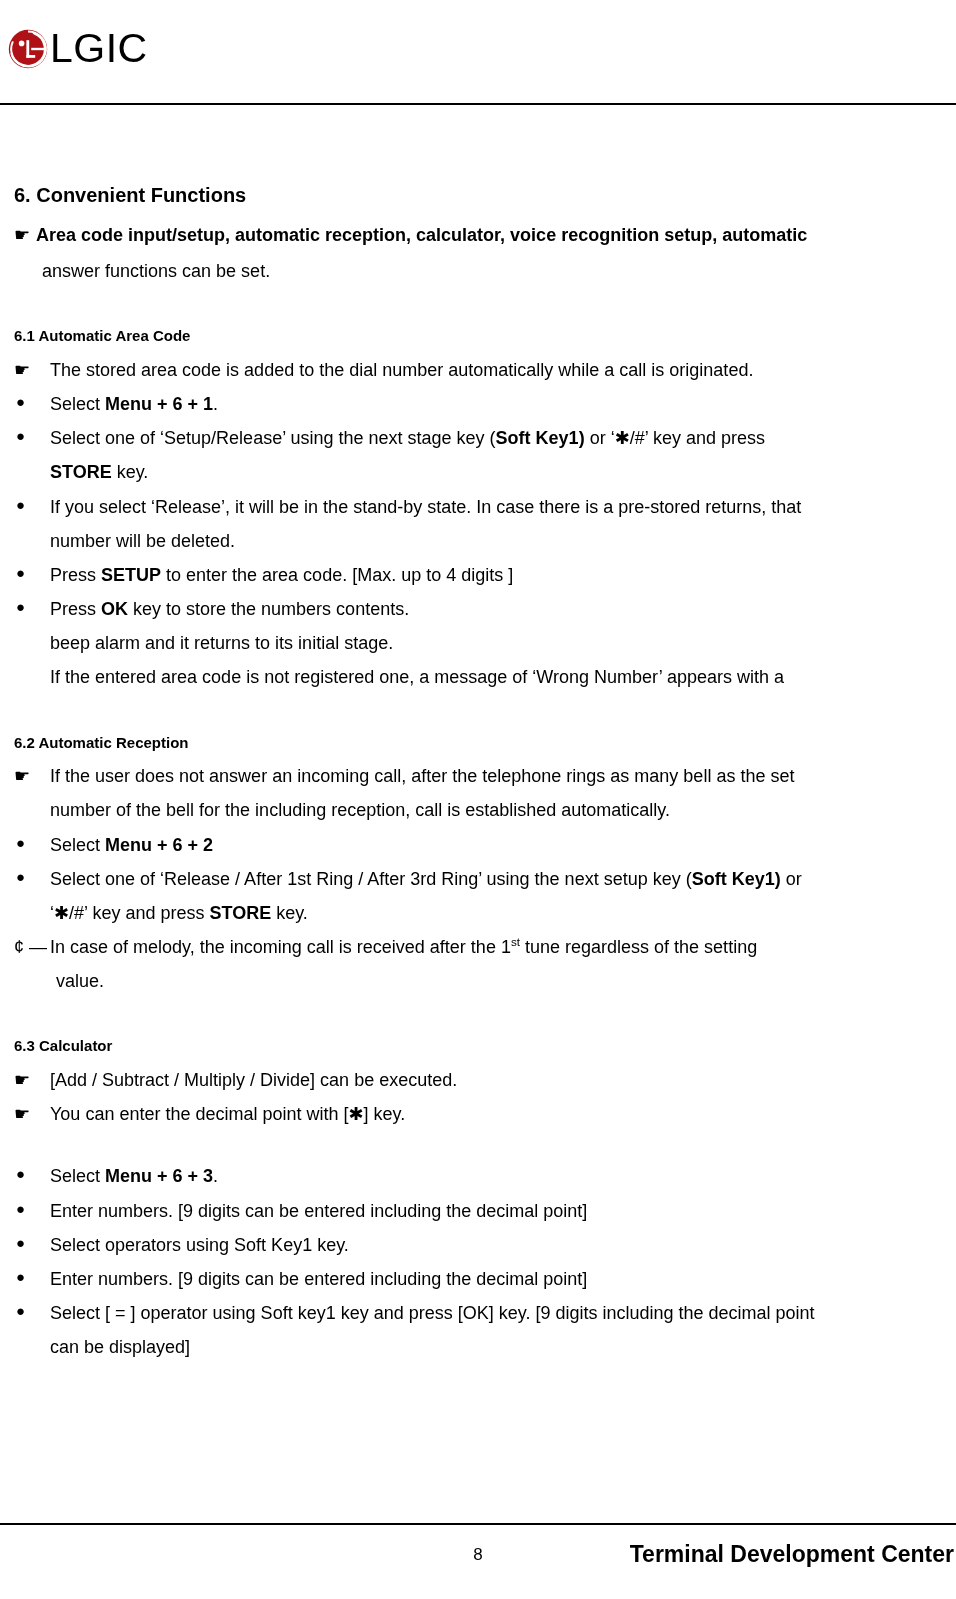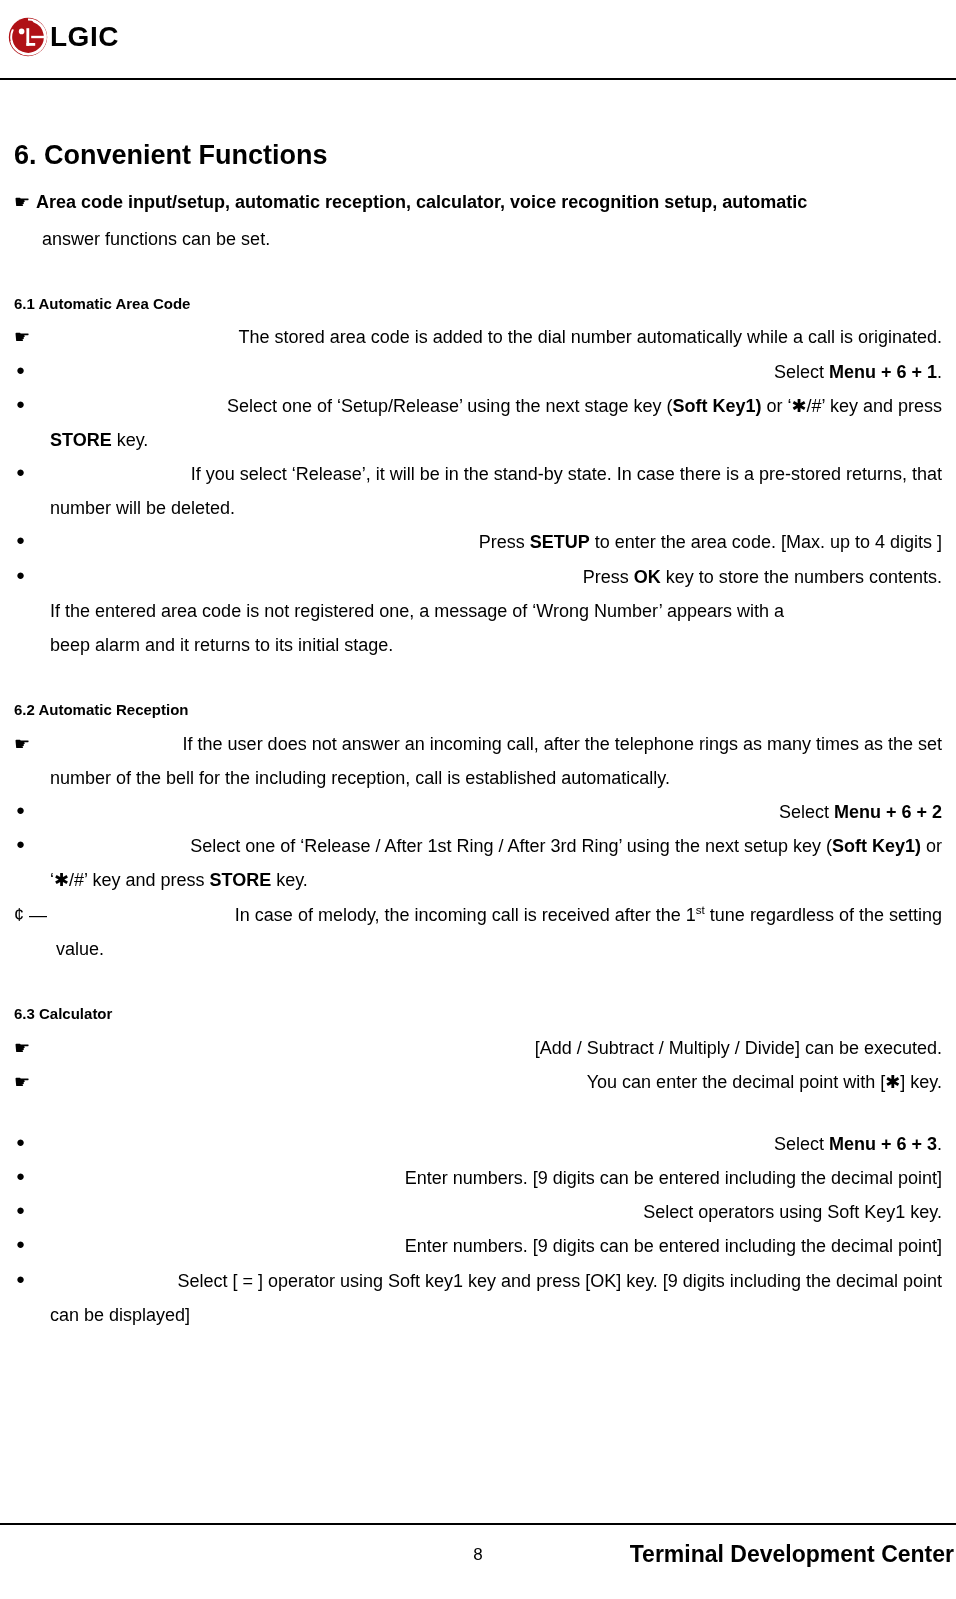--- a/index.html
+++ b/index.html
@@ -14,32 +14,32 @@
     line-height: 1.9;
   }
   .header {
     display: flex;
     align-items: center;
     padding: 10px 8px 15px 8px;
     border-bottom: 2px solid #000;
   }
   .logo-svg { display: block; }
   .logo-text {
-    font-size: 28px;
-    font-weight: bold;
+    font-size: 41px;
+    font-weight: normal;
     letter-spacing: 0.5px;
     margin-left: 2px;
   }
   .content {
     padding: 30px 14px 0 14px;
   }
   .sec-title {
     font-weight: bold;
-    font-size: 27px;
-    margin-top: 20px;
+    font-size: 20px;
+    margin-top: 41px;
     margin-bottom: 4px;
   }
   .intro-row {
     display: flex;
     align-items: flex-start;
     margin-bottom: 2px;
   }
   .intro-row .ptr { flex: 0 0 auto; }
   .intro-text { font-weight: bold; text-align: right; }
   .intro-cont { font-weight: normal; padding-left: 28px; }
@@ -54,21 +54,21 @@
     align-items: flex-start;
   }
   .mark {
     flex: 0 0 36px;
     text-align: left;
     font-size: 18px;
     line-height: 1.9;
   }
   .mark.bullet { font-size: 15px; padding-top: 1px; padding-left: 2px;}
   .mark.ptr { font-size: 18px; }
-  .txt { flex: 1; text-align: right; }
+  .txt { flex: 1; }
   .cont { padding-left: 36px; }
   .b { font-weight: bold; }
   sup { font-size: 0.65em; vertical-align: super; }
   .footer {
     position: absolute;
     left: 0; right: 0; bottom: 22px;
     border-top: 2px solid #000;
     padding-top: 8px;
   }
   .footer-inner {
@@ -154,28 +154,28 @@
       <span>Press </span><span class="b">SETUP</span><span> to enter the area code. [Max. up to 4 digits ]</span>
     </span>
   </div>
 
   <div class="row">
     <span class="mark bullet">●</span>
     <span class="txt">
       <span>Press </span><span class="b">OK</span><span> key to store the numbers contents.</span>
     </span>
   </div>
+  <div class="cont">beep alarm and it returns to its initial stage.</div>
   <div class="cont">If the entered area code is not registered one, a message of ‘Wrong Number’ appears with a</div>
-  <div class="cont">beep alarm and it returns to its initial stage.</div>
 
   <div class="sub-title">6.2 Automatic Reception</div>
 
   <div class="row">
     <span class="mark ptr">☛</span>
-    <span class="txt">If the user does not answer an incoming call, after the telephone rings as many times as the set</span>
+    <span class="txt">If the user does not answer an incoming call, after the telephone rings as many bell as the set</span>
   </div>
   <div class="cont">number of the bell for the including reception, call is established automatically.</div>
 
   <div class="row">
     <span class="mark bullet">●</span>
     <span class="txt">
       <span>Select </span><span class="b">Menu + 6 + 2</span>
     </span>
   </div>
 

